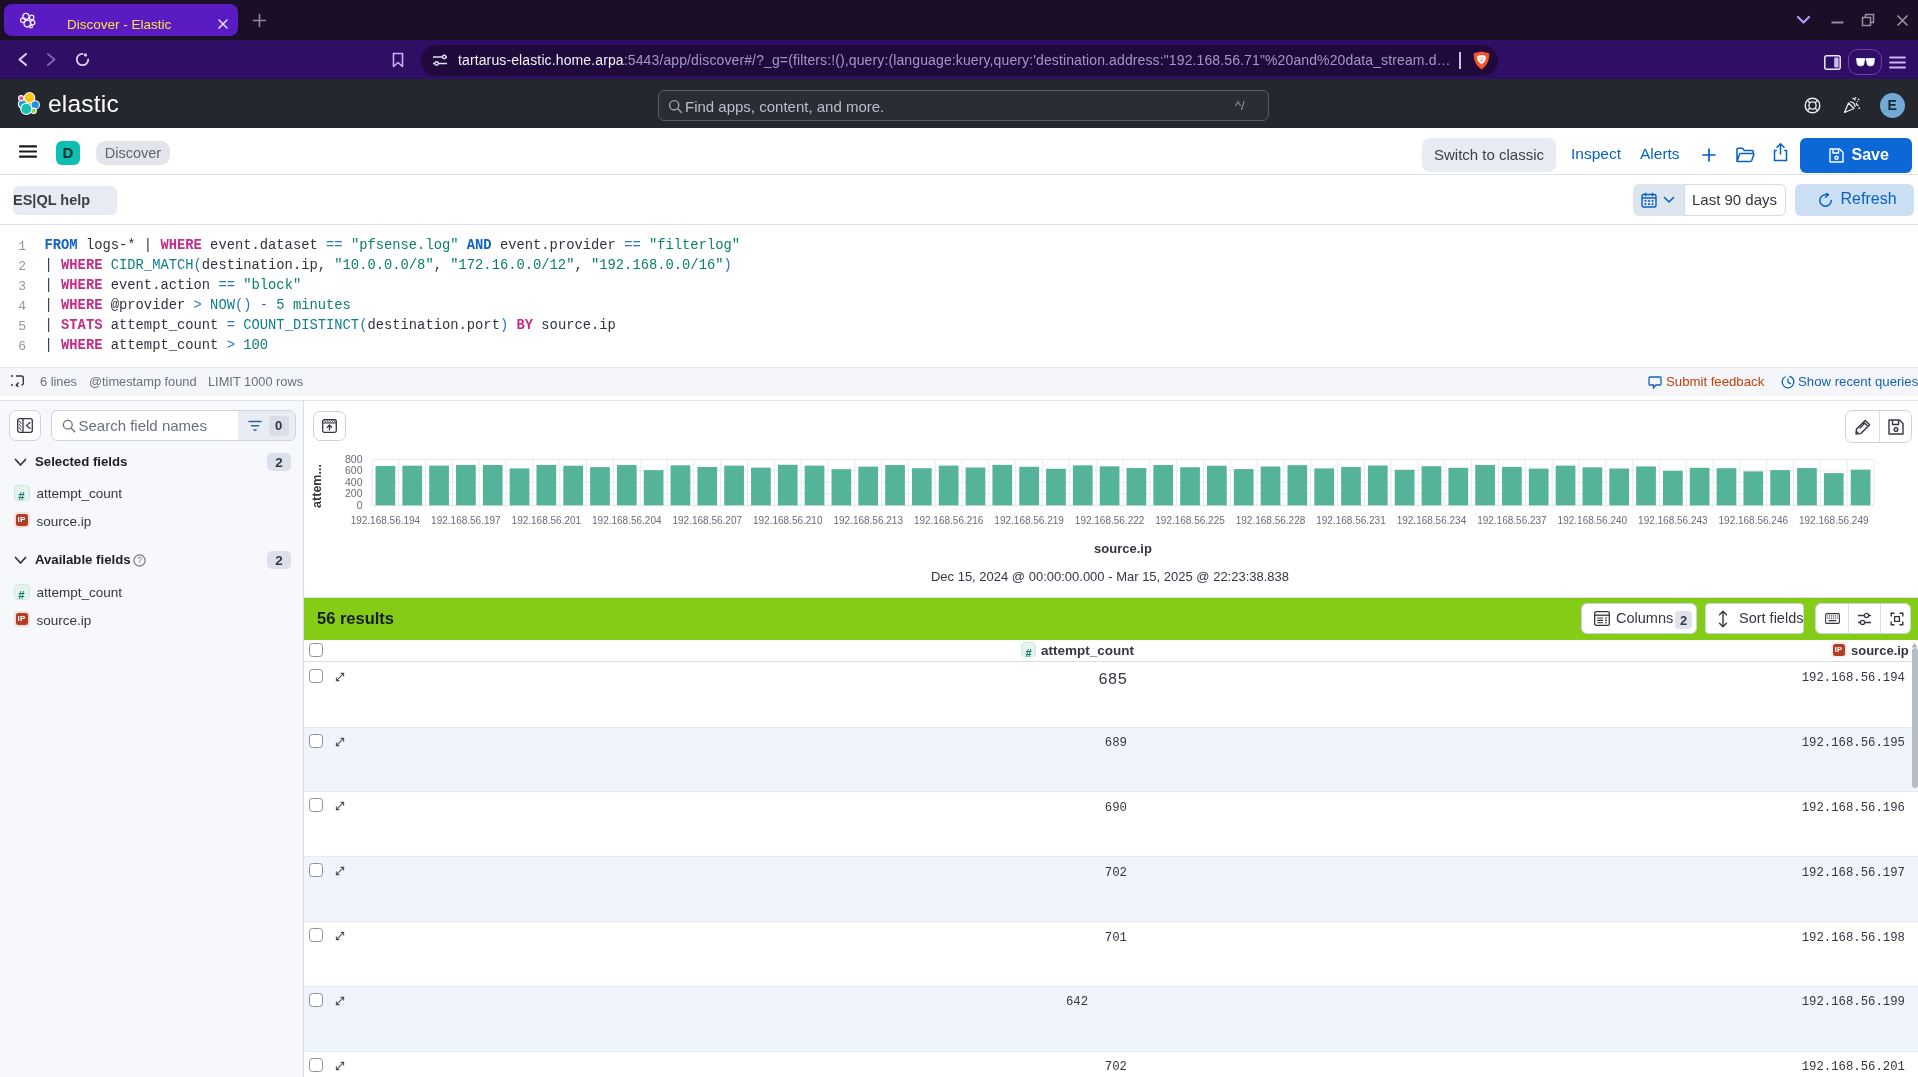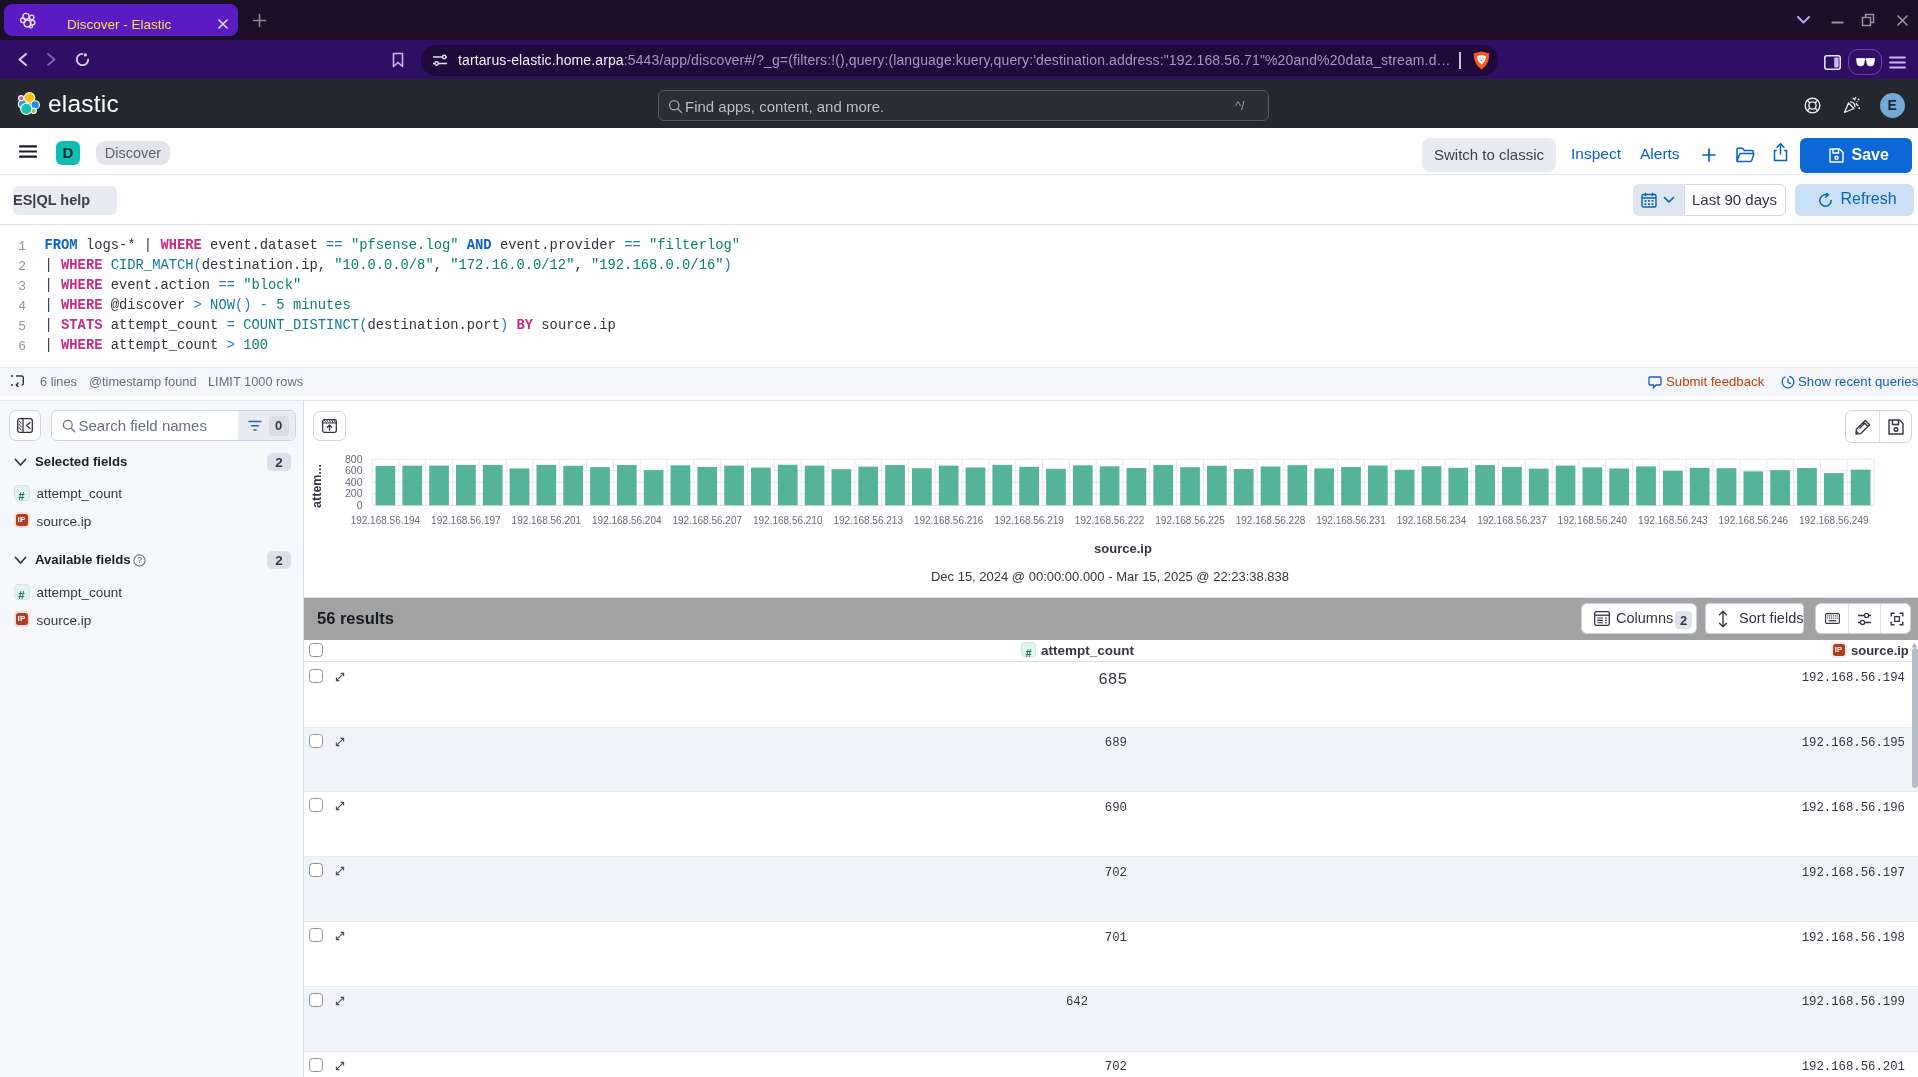--- a/index.html
+++ b/index.html
@@ -239,21 +239,21 @@
 .lnum{font-family:"Liberation Mono",monospace;font-size:13px;color:#8d97a5;position:absolute;width:26px;text-align:right;}
 </style>
 <div class="abs" style="left:0;top:225px;width:1918px;height:142px;background:#fff;">
 <div class="lnum" style="left:0;top:13.7px;">1</div>
     <div class="code abs" style="left:44.5px;top:12.5px;"><span class="cb">FROM</span><span class="ct"> logs-* | </span><span class="cm">WHERE</span><span class="ct"> event.dataset </span><span class="co">==</span><span class="ct"> </span><span class="cs">"pfsense.log"</span><span class="ct"> </span><span class="cb">AND</span><span class="ct"> event.provider </span><span class="co">==</span><span class="ct"> </span><span class="cs">"filterlog"</span></div>
     <div class="lnum" style="left:0;top:33.7px;">2</div>
     <div class="code abs" style="left:44.5px;top:32.5px;"><span class="ct">| </span><span class="cm">WHERE</span><span class="ct"> </span><span class="cf">CIDR_MATCH</span><span class="co">(</span><span class="ct">destination.ip, </span><span class="cs">"10.0.0.0/8"</span><span class="ct">, </span><span class="cs">"172.16.0.0/12"</span><span class="ct">, </span><span class="cs">"192.168.0.0/16"</span><span class="co">)</span></div>
     <div class="lnum" style="left:0;top:53.7px;">3</div>
     <div class="code abs" style="left:44.5px;top:52.5px;"><span class="ct">| </span><span class="cm">WHERE</span><span class="ct"> event.action </span><span class="co">==</span><span class="ct"> </span><span class="cs">"block"</span></div>
     <div class="lnum" style="left:0;top:73.7px;">4</div>
-    <div class="code abs" style="left:44.5px;top:72.5px;"><span class="ct">| </span><span class="cm">WHERE</span><span class="ct"> @discover </span><span class="co">&gt;</span><span class="ct"> </span><span class="cf">NOW</span><span class="co">()</span><span class="ct"> </span><span class="co">-</span><span class="ct"> </span><span class="cs">5 minutes</span></div>
+    <div class="code abs" style="left:44.5px;top:72.5px;"><span class="ct">| </span><span class="cm">WHERE</span><span class="ct"> @provider </span><span class="co">&gt;</span><span class="ct"> </span><span class="cf">NOW</span><span class="co">()</span><span class="ct"> </span><span class="co">-</span><span class="ct"> </span><span class="cs">5 minutes</span></div>
     <div class="lnum" style="left:0;top:93.7px;">5</div>
     <div class="code abs" style="left:44.5px;top:92.5px;"><span class="ct">| </span><span class="cm">STATS</span><span class="ct"> attempt_count </span><span class="co">=</span><span class="ct"> </span><span class="cf">COUNT_DISTINCT</span><span class="co">(</span><span class="ct">destination.port</span><span class="co">)</span><span class="ct"> </span><span class="cm">BY</span><span class="ct"> source.ip</span></div>
     <div class="lnum" style="left:0;top:113.7px;">6</div>
     <div class="code abs" style="left:44.5px;top:112.5px;"><span class="ct">| </span><span class="cm">WHERE</span><span class="ct"> attempt_count </span><span class="co">&gt;</span><span class="ct"> </span><span class="cs">100</span></div>
   </div>
 
 <div class="abs" style="left:0;top:367px;width:1918px;height:29px;background:#f4f6f9;border-top:1px solid #e6e9f0;">
   <svg class="abs" style="left:10px;top:6px" width="14" height="13" viewBox="0 0 14 13">
       <g fill="none" stroke="#343741" stroke-width="1.4">
         <path d="M1 2 H3 M1 11 H3 M6 11 H8"></path>
@@ -499,21 +499,21 @@
     <text x="1045.98" y="123.5" text-anchor="middle" font-size="10" fill="#666d78" font-family="Liberation Sans">192.168.56.231</text>
     <text x="1126.45" y="123.5" text-anchor="middle" font-size="10" fill="#666d78" font-family="Liberation Sans">192.168.56.234</text>
     <text x="1206.91" y="123.5" text-anchor="middle" font-size="10" fill="#666d78" font-family="Liberation Sans">192.168.56.237</text>
     <text x="1287.38" y="123.5" text-anchor="middle" font-size="10" fill="#666d78" font-family="Liberation Sans">192.168.56.240</text>
     <text x="1367.84" y="123.5" text-anchor="middle" font-size="10" fill="#666d78" font-family="Liberation Sans">192.168.56.243</text>
     <text x="1448.30" y="123.5" text-anchor="middle" font-size="10" fill="#666d78" font-family="Liberation Sans">192.168.56.246</text>
     <text x="1528.77" y="123.5" text-anchor="middle" font-size="10" fill="#666d78" font-family="Liberation Sans">192.168.56.249</text>
     <text x="818" y="152.5" text-anchor="middle" font-size="13" font-weight="bold" fill="#343741" font-family="Liberation Sans">source.ip</text>
     <text x="805" y="181" text-anchor="middle" font-size="13" fill="#343741" font-family="Liberation Sans">Dec 15, 2024 @ 00:00:00.000 - Mar 15, 2025 @ 22:23:38.838</text>
   </svg>
-<div class="abs" style="left:304px;top:597px;width:1614px;height:43px;background:#a3a3a3;border-top:1px solid #dce0ea;">
+<div class="abs" style="left:304px;top:597px;width:1614px;height:43px;background:#84cc16;border-top:1px solid #dce0ea;">
   <span class="abs" style="left:13px;top:11px;font-size:16.5px;font-weight:bold;color:#161b22;">56 results</span>
   <div class="abs" style="left:1277px;top:5px;width:116px;height:31px;background:#fff;border:1px solid #ccd3e0;border-radius:6px;">
     <svg class="abs" style="left:12px;top:7px" width="16" height="15" viewBox="0 0 16 15">
         <g fill="none" stroke="#343741" stroke-width="1.3">
           <rect x="0.7" y="0.7" width="14.6" height="13.6" rx="1.6"></rect>
           <path d="M0.7 4.2 H15.3"></path>
           <path d="M3.2 7 H9 M3.2 9.4 H9 M3.2 11.8 H9" stroke-width="1.1"></path>
           <path d="M11 7 H13 M11 9.4 H13 M11 11.8 H13" stroke-width="1.1"></path>
         </g>
       </svg>

